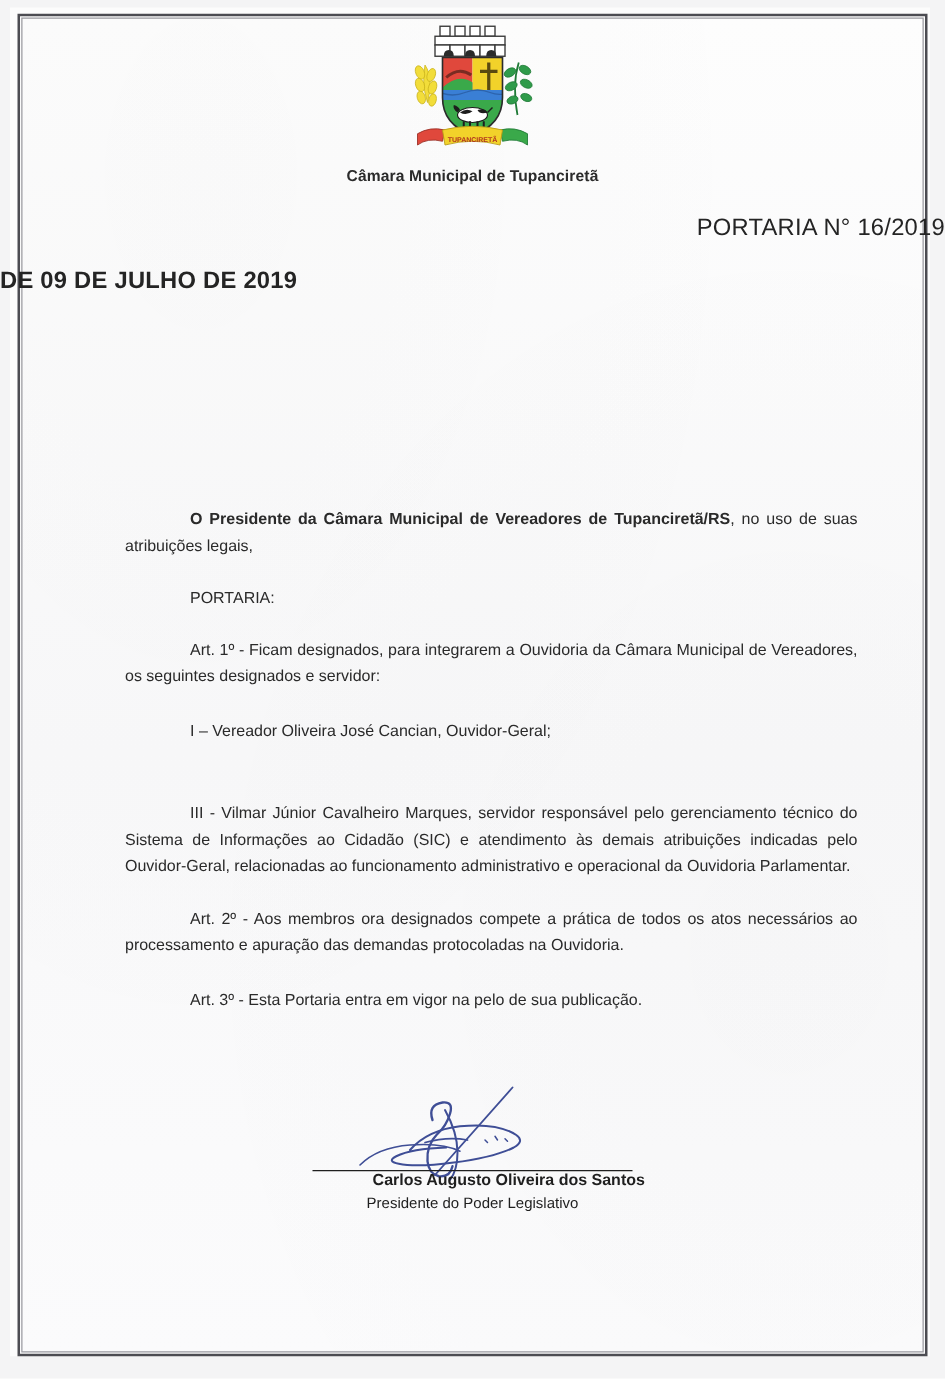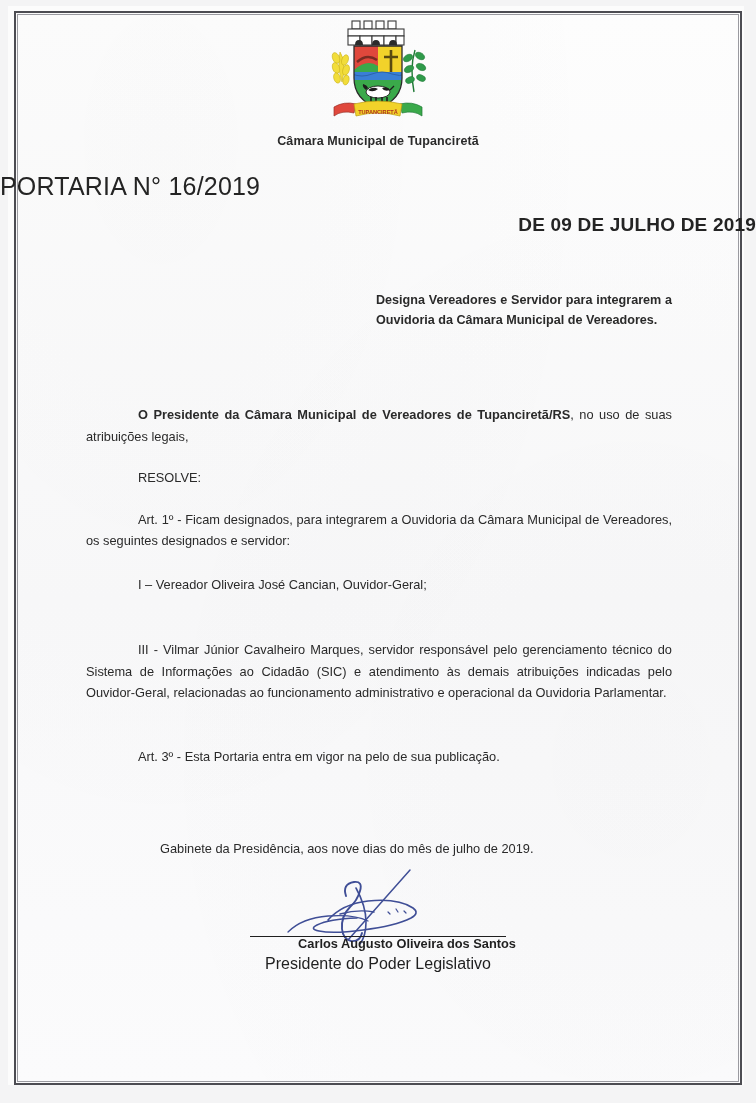--- a/index.html
+++ b/index.html
@@ -95,32 +95,32 @@
     font-size: 12.5px;
     font-weight: 600;
     letter-spacing: 0.1px;
     color: #2b2b2b;
   }
   .doc-number {
     position: absolute;
     left: 0;
     top: 172px;
     width: 756px;
-    text-align: left;
-    font-size: 25px;
+    text-align: right;
+    font-size: 19px;
     font-weight: 400;
     letter-spacing: 0.2px;
     color: #242424;
   }
   .doc-date {
     position: absolute;
     left: 0;
     top: 214px;
     width: 756px;
-    text-align: right;
+    text-align: left;
     font-size: 19px;
     font-weight: 600;
     letter-spacing: 0.2px;
     color: #242424;
   }
 
   
   .ementa {
     position: absolute;
     left: 376px;
@@ -130,21 +130,21 @@
     text-align-last: left;
     font-size: 12.6px;
     font-weight: bold;
     line-height: 20px;
     color: #2a2a2a;
   }
 
   
   .body-block {
     position: absolute;
-    left: 86px;
+    left: 100px;
     top: 404px;
     width: 586px;
   }
   .para {
     text-align: justify;
     text-align-last: left;
     font-size: 12.8px;
     line-height: 21.5px;
     color: #2a2a2a;
     margin: 0;
@@ -200,21 +200,21 @@
     font-weight: bold;
     color: #1f1f1f;
     padding-left: 29px;
   }
   .sign-role {
     position: absolute;
     left: 0;
     top: 955px;
     width: 756px;
     text-align: center;
-    font-size: 16px;
+    font-size: 12px;
     font-weight: 400;
     color: #1f1f1f;
   }
 </style>
 </head>
 <body>
 
 <div class="page-outer">
   <div class="page-sheet"></div>
   <div class="paper-noise"></div>
@@ -312,54 +312,53 @@
         </svg>
       </span>
     </div>
 
     <div class="org-name">Câmara Municipal de Tupanciretã</div>
 
     <div class="doc-number">PORTARIA N° 16/2019</div>
 
     <div class="doc-date">DE 09 DE JULHO DE 2019</div>
 
-    <div class="ementa">Designa Vereadores e Servidor para integrarem a Ouvidoria da Câmara Municipal de Vereadores.</div>
 
     <div class="body-block">
 
       <p class="para indent"><span class="b">O Presidente da Câmara Municipal de Vereadores de Tupanciretã/RS</span><span>, no uso de suas atribuições legais,</span></p>
 
       <div class="gap-20"></div>
 
-      <p class="para indent">RESOLVE:</p>
+      <p class="para indent">PORTARIA:</p>
 
       <div class="gap-20"></div>
 
       <p class="para indent">Art. 1º - Ficam designados, para integrarem a Ouvidoria da Câmara Municipal de Vereadores, os seguintes designados e servidor:</p>
 
       <div class="gap-22"></div>
 
       <p class="para indent">I – Vereador Oliveira José Cancian, Ouvidor-Geral;</p>
 
       <div class="gap-22"></div>
 
 
       <div class="gap-22"></div>
 
       <p class="para indent">III - Vilmar Júnior Cavalheiro Marques, servidor responsável pelo gerenciamento técnico do Sistema de Informações ao Cidadão (SIC) e atendimento às demais atribuições indicadas pelo Ouvidor-Geral, relacionadas ao funcionamento administrativo e operacional da Ouvidoria Parlamentar.</p>
 
       <div class="gap-20"></div>
 
+      <p class="para indent">Art. 2º - Aos membros ora designados compete a prática de todos os atos necessários ao processamento e apuração das demandas protocoladas na Ouvidoria.</p>
 
       <div class="gap-22"></div>
 
       <p class="para indent">Art. 3º - Esta Portaria entra em vigor na pelo de sua publicação.</p>
     </div>
 
-    <div class="closing">Gabinete da Presidência, aos nove dias do mês de julho de 2019.</div>
 
     <div class="sign-area">
       <span class="sign-canvas">
         <svg class="sign-svg" width="300" height="78" viewBox="0 0 300 78" xmlns="http://www.w3.org/2000/svg">
           <g fill="none" stroke="#3f4e96" stroke-linecap="round" stroke-linejoin="round">
             <path d="M182 2 L120 72" stroke-width="1.5"></path>
             <path d="M118 28 q-4-12 8-14 q9-1 6 9 q-3 10-10 16 q-9 9-8 22 q1 10 9 12 q9 1 11-8" stroke-width="1.9"></path>
             <path d="M100 52 q14-16 40-19 q30-3 45 7 q7 5-2 10 q-16 8-48 12 q-30 4-44 1
                      q-10-2-2-6 q12-6 40-7" stroke-width="1.6"></path>
             <path d="M128 20 q10 18 10 34 q0 14-6 22" stroke-width="1.6"></path>

